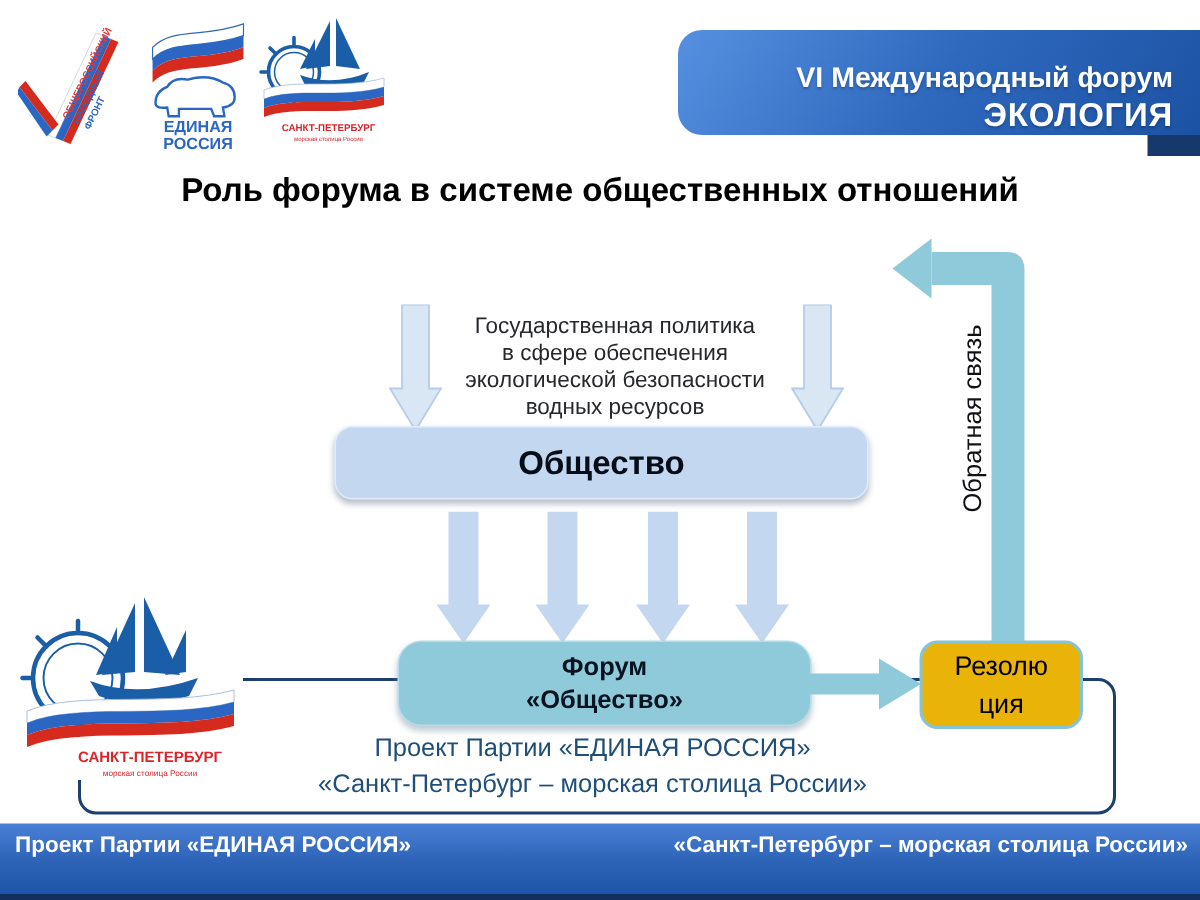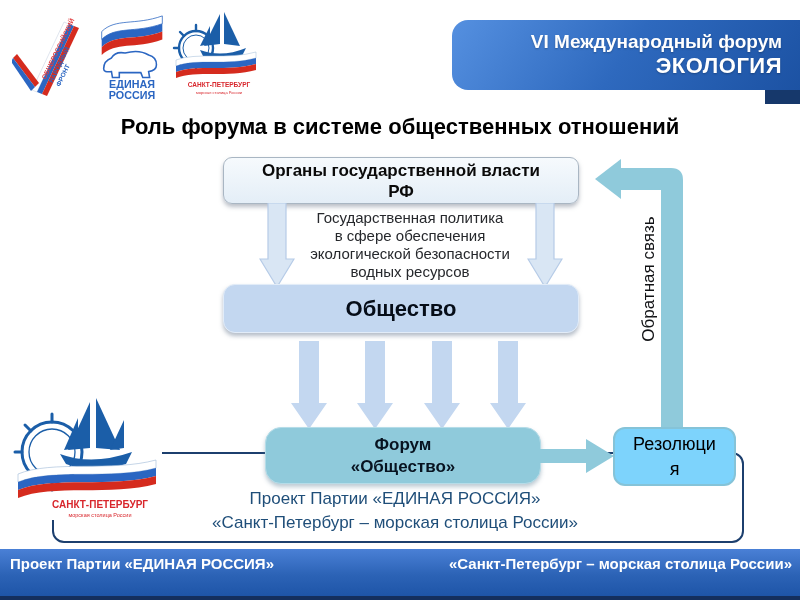--- a/index.html
+++ b/index.html
@@ -8,38 +8,38 @@
   }
   *{margin:0;padding:0;box-sizing:border-box}
   html,body{width:800px;height:600px}
   body{font-family:"Liberation Sans",sans-serif;background:#fff}
   .slide{position:relative;width:800px;height:600px;overflow:hidden;background:#fff}
   .abs{position:absolute}.z2{z-index:2}.z3{z-index:3}.z4{z-index:4}
 
   .header-underlay{left:765px;top:70px;width:35px;height:34px;background:var(--navy);z-index:2}
   .header-banner{left:452px;top:20px;width:348px;height:70px;border-radius:16px 0 0 16px;
     background:linear-gradient(125deg,#5590e0 0%,#2e69be 50%,#1c52a3 100%);z-index:3;
-    display:flex;flex-direction:column;justify-content:center;align-items:flex-end;
+    display:flex;flex-direction:column;justify-content:flex-end;align-items:flex-end;
     padding-right:18px;color:#fff;text-shadow:0 1px 2px rgba(0,0,0,.25)}
   .header-line1{font-size:19px;font-weight:bold}
   .header-line2{font-size:22px;font-weight:bold;letter-spacing:.5px}
 
   .page-title{left:0;top:114px;width:800px;text-align:center;font-size:22px;font-weight:bold;color:#000;z-index:3}
 
   .box{display:flex;align-items:center;justify-content:center;text-align:center;font-weight:bold}
   .box-authorities{left:223px;top:157px;width:356px;height:47px;
     background:linear-gradient(#f6fafd,#e4eef7);border:1px solid #a9b6c3;border-radius:9px;
     box-shadow:0 3px 4px rgba(120,130,145,.5);font-size:17px;line-height:21px;color:#0a0a0a;padding:0 28px;z-index:3}
   .box-society{left:223px;top:284px;width:356px;height:49px;background:var(--light-blue);
     border:1px solid #e2ecf8;border-radius:12px;box-shadow:0 3px 4px rgba(120,135,155,.55);
     font-size:22px;color:#060d18;z-index:3}
   .box-forum{left:265px;top:427px;width:276px;height:57px;background:var(--teal);
     border:1px solid #b5dce8;border-radius:16px;box-shadow:0 3px 4px rgba(110,140,160,.45);
     font-size:17px;line-height:22px;color:#071320;white-space:pre-line;z-index:3}
-  .box-resolution{left:613px;top:427px;width:123px;height:59px;background:#7dd3fc;
+  .box-resolution{left:613px;top:427px;width:109px;height:59px;background:#eab308;
     border:2px solid #85c3d8;border-radius:12px;font-size:18px;line-height:25px;color:#000;
     font-weight:normal;padding:0 18px;overflow-wrap:anywhere;z-index:3}
 
   .policy-text{left:285px;top:209px;width:250px;text-align:center;font-size:15px;line-height:18px;
     color:#26282c;white-space:pre-line;z-index:3}
   .feedback-label{left:565px;top:268px;width:170px;height:22px;transform:rotate(-90deg);
     text-align:center;font-size:17px;color:#101114;z-index:2}
 
   .bracket{left:52px;top:452px;width:692px;height:91px;border:2px solid var(--bracket-navy);
     border-radius:12px;z-index:1}
@@ -102,21 +102,20 @@
   </svg>
 
   <div class="abs header-underlay"></div>
   <div class="abs header-banner">
     <div class="header-line1">VI Международный форум</div>
     <div class="header-line2">ЭКОЛОГИЯ</div>
   </div>
 
   <div class="abs page-title">Роль форума в системе общественных отношений</div>
 
-  <div class="abs box box-authorities">Органы государственной власти РФ</div>
 
   <svg class="abs z3" style="left:259px;top:203px" width="36" height="84" viewBox="0 0 36 84">
     <polygon points="9,0 27,0 27,56 35,56 18,84 1,56 9,56" fill="#d9e6f4" stroke="#b6cbe7" stroke-width="1.2"></polygon>
   </svg>
   <svg class="abs z3" style="left:527px;top:203px" width="36" height="84" viewBox="0 0 36 84">
     <polygon points="9,0 27,0 27,56 35,56 18,84 1,56 9,56" fill="#d9e6f4" stroke="#b6cbe7" stroke-width="1.2"></polygon>
   </svg>
 
   <div class="abs policy-text">Государственная политика
 в сфере обеспечения

